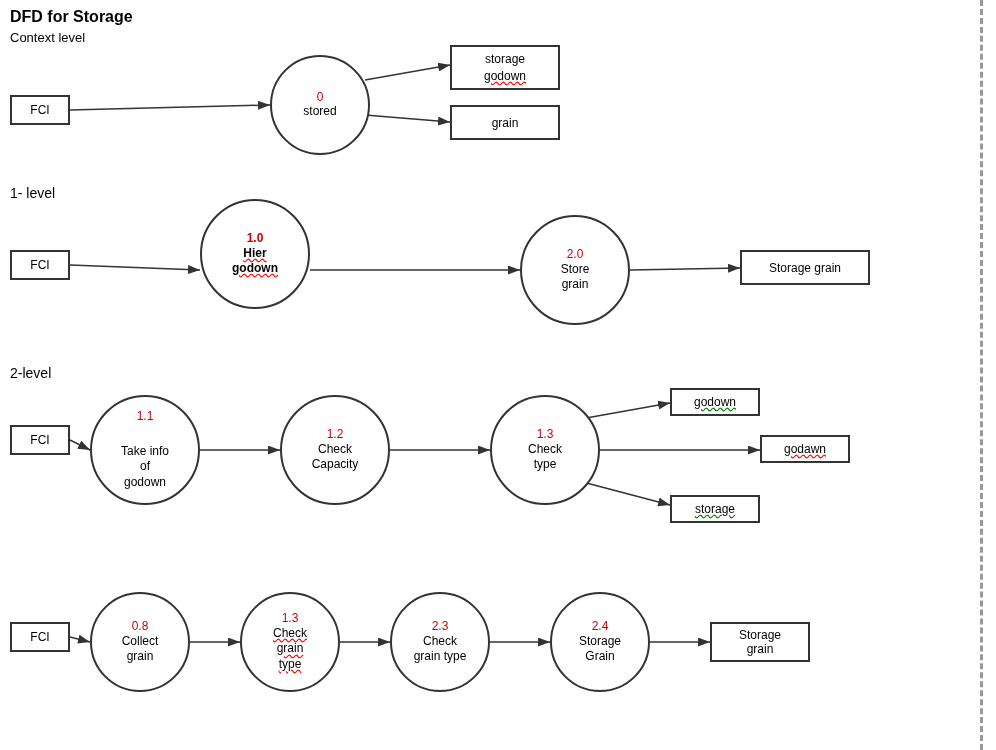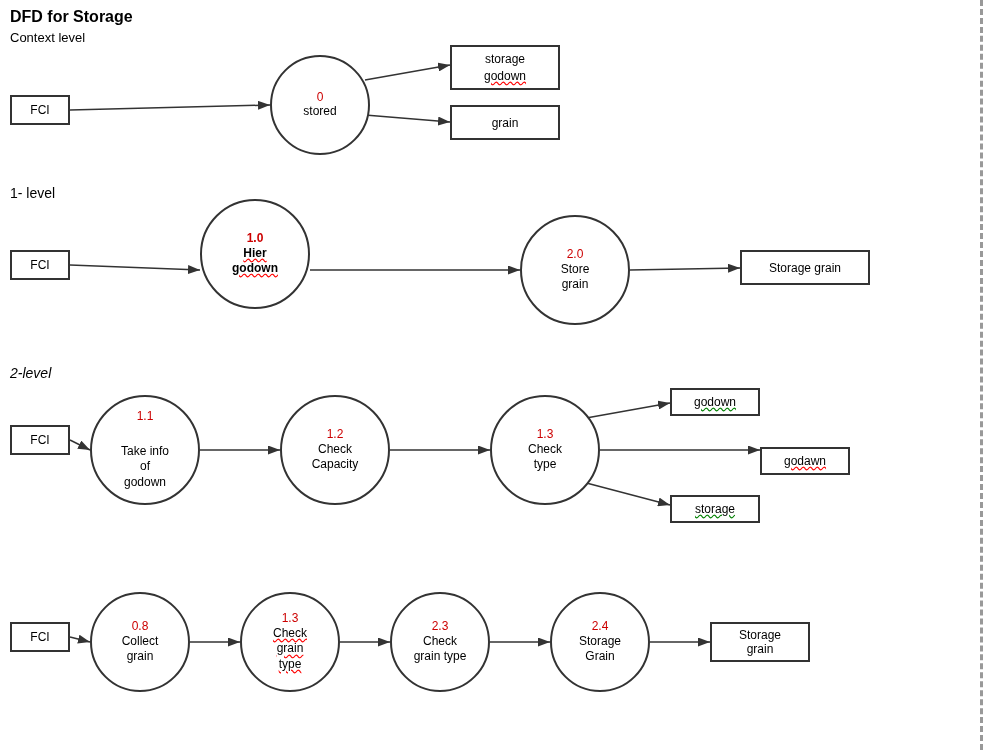--- a/index.html
+++ b/index.html
@@ -130,21 +130,21 @@
   <span class="label wavy-red" style="text-decoration:underline; text-decoration-color:red; text-decoration-style:wavy;">Hier<br>godown</span>
 </div>
 
 <div class="circle" style="left:520px; top:215px; width:110px; height:110px;">
   <span class="num">2.0</span>
   <span class="label">Store<br>grain</span>
 </div>
 
 <div class="rect" style="left:740px; top:250px; width:130px; height:35px;">Storage grain</div>
 
-<div class="section-label" style="left:10px; top:365px;font-style:italic;">2-level</div>
+<div class="section-label" style="left:10px; top:365px;">2-level</div>
 
 <div class="rect" style="left:10px; top:425px; width:60px; height:30px;">FCI</div>
 
 <div class="circle" style="left:90px; top:395px; width:110px; height:110px;gap:20px;">
   <span class="num">1.1</span>
   <span class="label">Take info<br>of<br>godown</span>
 </div>
 
 <div class="circle" style="left:280px; top:395px; width:110px; height:110px;">
   <span class="num">1.2</span>
@@ -153,21 +153,21 @@
 
 <div class="circle" style="left:490px; top:395px; width:110px; height:110px;">
   <span class="num">1.3</span>
   <span class="label">Check<br>type</span>
 </div>
 
 <div class="rect" style="left:670px; top:388px; width:90px; height:28px;">
   <span class="wavy-green">godown</span>
 </div>
 
-<div class="rect" style="left:760px; top:435px; width:90px; height:28px;margin-top:12px;">
+<div class="rect" style="left:760px; top:435px; width:90px; height:28px;">
   <span class="wavy-red">godawn</span>
 </div>
 
 <div class="rect" style="left:670px; top:495px; width:90px; height:28px;">
   <span class="wavy-green">storage</span>
 </div>
 
 <div class="rect" style="left:10px; top:622px; width:60px; height:30px;">FCI</div>
 
 <div class="circle" style="left:90px; top:592px; width:100px; height:100px;">

